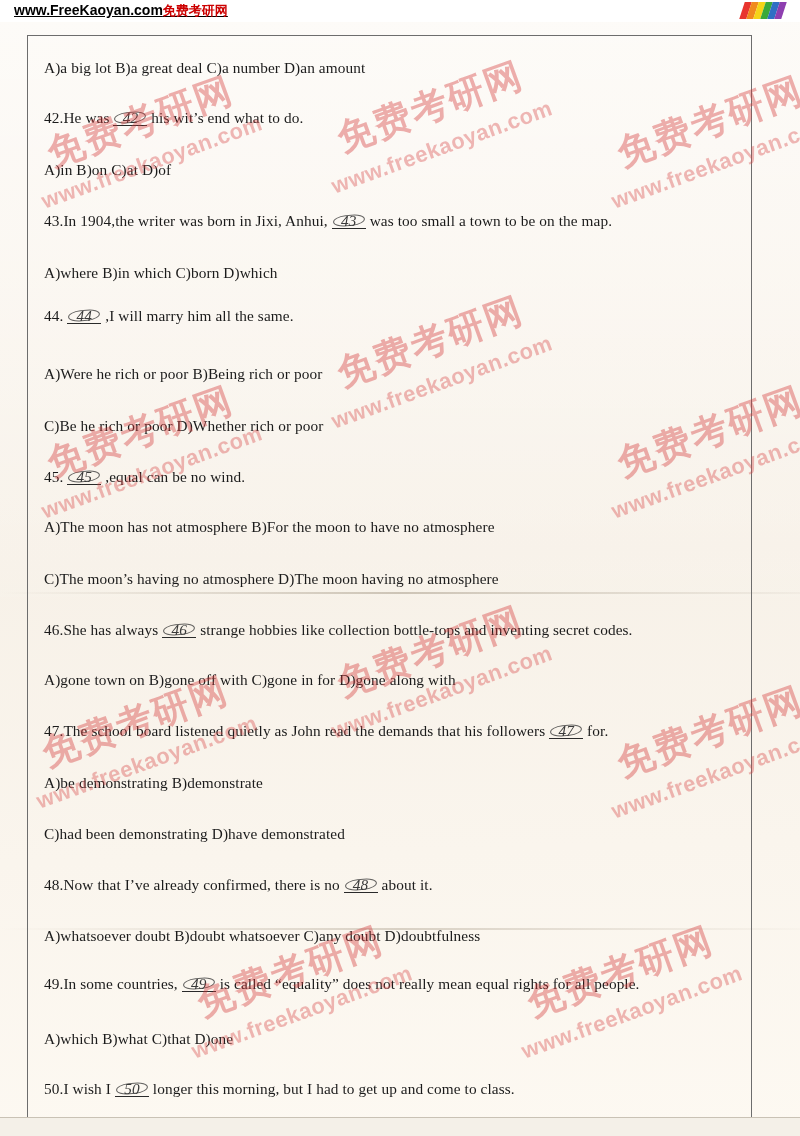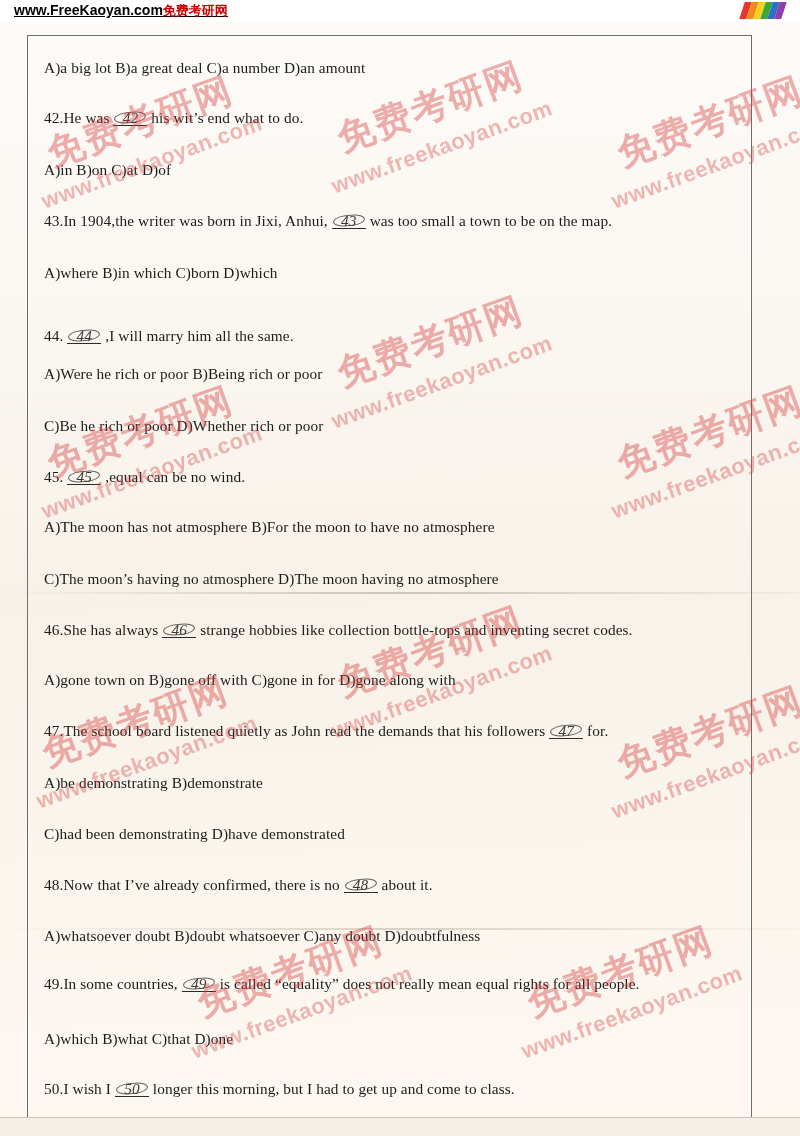--- a/index.html
+++ b/index.html
@@ -206,21 +206,21 @@
     </div>
     <div class="line opts" style="top:102px;left:0px;">A)in    B)on    C)at    D)of</div>
 
     <div class="line" style="top:153px;left:0px;">
       <span>43.In 1904,the writer was born in Jixi, Anhui,</span>
       <span class="blank-num">43</span>
       <span>was too small a town to be on the map.</span>
     </div>
     <div class="line opts" style="top:205px;left:0px;">A)where    B)in which    C)born    D)which</div>
 
-    <div class="line" style="top:268px;left:0px;">
+    <div class="line" style="top:248px;left:0px;">
       <span>44.</span>
       <span class="blank-num">44</span>
       <span>,I will marry him all the same.</span>
     </div>
     <div class="line opts" style="top:306px;left:0px;">A)Were he rich or poor        B)Being rich or poor</div>
     <div class="line opts" style="top:358px;left:0px;">C)Be he rich or poor      D)Whether rich or poor</div>
 
     <div class="line" style="top:409px;left:0px;">
       <span>45.</span>
       <span class="blank-num">45</span>

